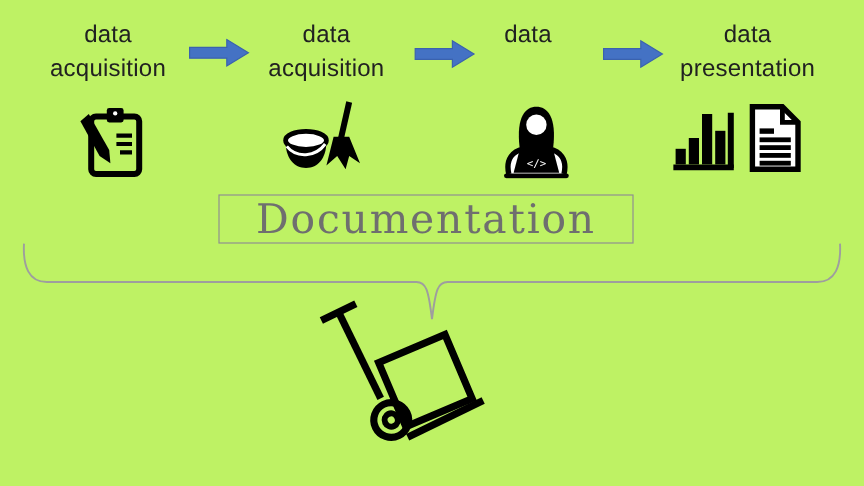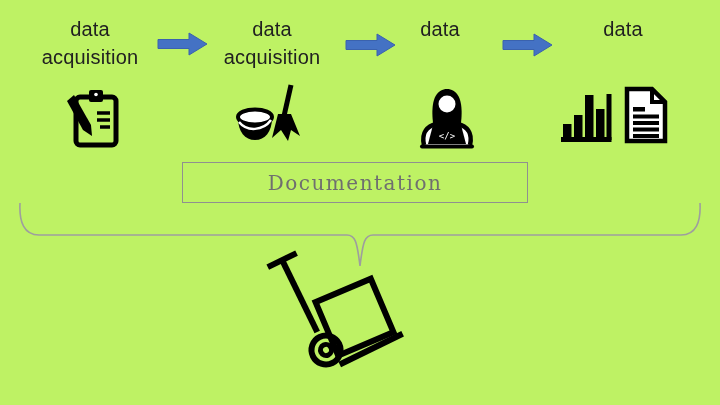--- a/index.html
+++ b/index.html
@@ -18,21 +18,21 @@
   #stage-4{left:538px;}
   .arrow{top:33px;width:52px;height:24px;}
   #arrow-1{left:157px;top:32px;}
   #arrow-2{left:345px;}
   #arrow-3{left:502px;}
   #doc-box{
     left:182px;top:162px;width:346px;height:41px;box-sizing:border-box;
     border:1px solid #909090;display:flex;align-items:center;justify-content:center;
   }
   #doc-box span{
-    font-family:"DejaVu Serif",serif;font-size:20px;color:#6f6f6f;letter-spacing:1.5px;
+    font-family:"DejaVu Serif",serif;font-size:34px;color:#6f6f6f;letter-spacing:1.5px;
   }
   svg{display:block;}
 </style>
 </head>
 <body>
 
 <div id="canvas">
 
   <div class="abs stage-label" id="stage-1">
     <div>data</div>
@@ -40,20 +40,21 @@
   </div>
   <div class="abs stage-label" id="stage-2">
     <div>data</div>
     <div>acquisition</div>
   </div>
   <div class="abs stage-label" id="stage-3">
     <div>data</div>
   </div>
   <div class="abs stage-label" id="stage-4">
     <div>data</div>
+    <div>presentation</div>
   </div>
 
   <svg class="abs arrow" id="arrow-1" viewBox="0 0 52 24">
     <polygon points="1,7.5 32,7.5 32,1 50,12 32,23 32,16.5 1,16.5" stroke="#3A62AE" stroke-width="1" fill="#4472C4"></polygon>
   </svg>
   <svg class="abs arrow" id="arrow-2" viewBox="0 0 52 24">
     <polygon points="1,7.5 32,7.5 32,1 50,12 32,23 32,16.5 1,16.5" stroke="#3A62AE" stroke-width="1" fill="#4472C4"></polygon>
   </svg>
   <svg class="abs arrow" id="arrow-3" viewBox="0 0 52 24">
     <polygon points="1,7.5 32,7.5 32,1 50,12 32,23 32,16.5 1,16.5" stroke="#3A62AE" stroke-width="1" fill="#4472C4"></polygon>

